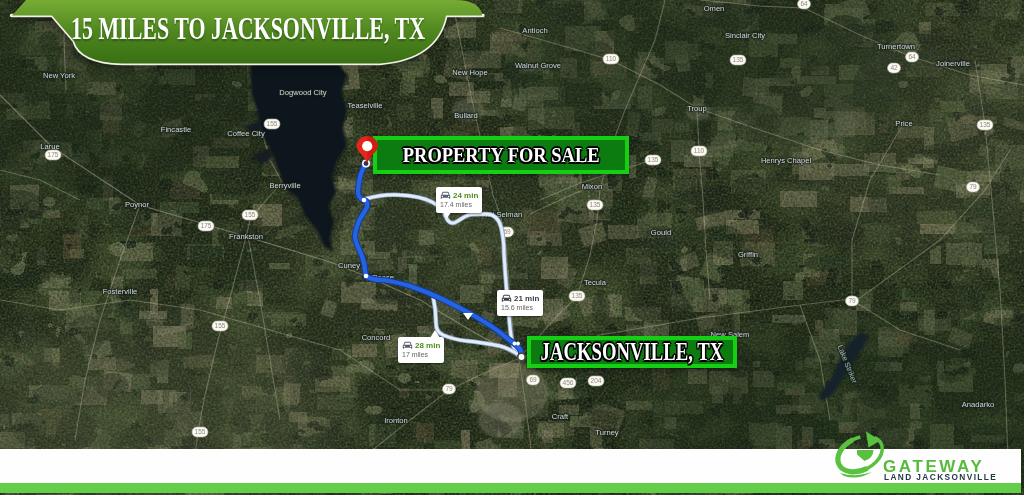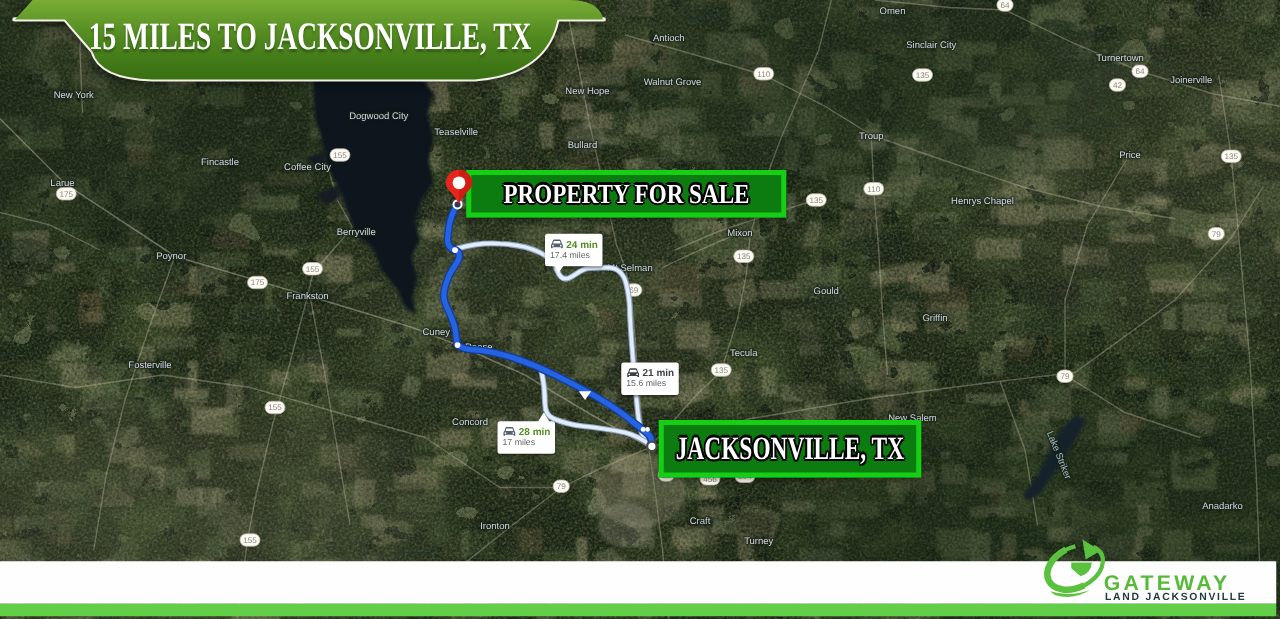--- a/index.html
+++ b/index.html
@@ -1264,21 +1264,21 @@
         </svg><span style="color:#518c1c">28 min</span></div>
 <div class="d">17 miles</div>
 </div>
 
 <div class="ptr" style="left:430px;top:330px;border-left:5px solid transparent;border-right:5px solid transparent;border-bottom:8px solid #fff;"></div>
 
 <div class="gbox" style="left:373px;top:136px;width:256px;height:38px;">
       <span style="font-size:22px;transform:scaleX(0.84);">PROPERTY FOR SALE</span>
     </div>
 
-<div class="gbox" style="left:527px;top:336px;width:210px;height:46px;">
+<div class="gbox" style="left:527px;top:336px;width:210px;height:32px;">
       <span style="font-size:26px;transform:scaleX(0.72);">JACKSONVILLE, TX</span>
     </div>
 
 <svg style="position:absolute;left:350px;top:130px;" width="36" height="38" viewBox="0 0 36 38">
 <path d="M17 33 C12.5 23.5 6.6 21.5 6.6 16.5 A10.6 10.6 0 1 1 27.8 16.5 C27.8 21.5 21.5 23.5 17 33 Z" fill="#e8251a"></path>
 <path d="M17 33 C21.5 23.5 27.8 21.5 27.8 16.5 A10.6 10.6 0 0 0 17.2 5.9 L17.2 33 Z" fill="#b8140c" opacity="0.5"></path>
 <circle cx="17.2" cy="16.2" r="5.1" fill="#fff"></circle>
 </svg>
 
 <svg style="position:absolute;left:0;top:0;filter:drop-shadow(0 3px 4px rgba(0,0,0,0.35));" width="500" height="70" viewBox="0 0 500 70">

